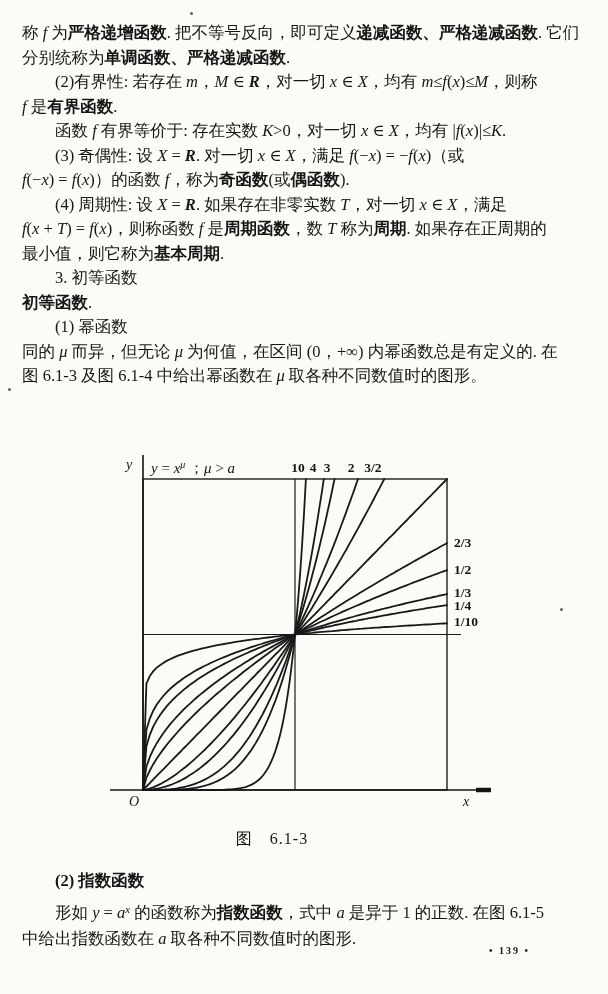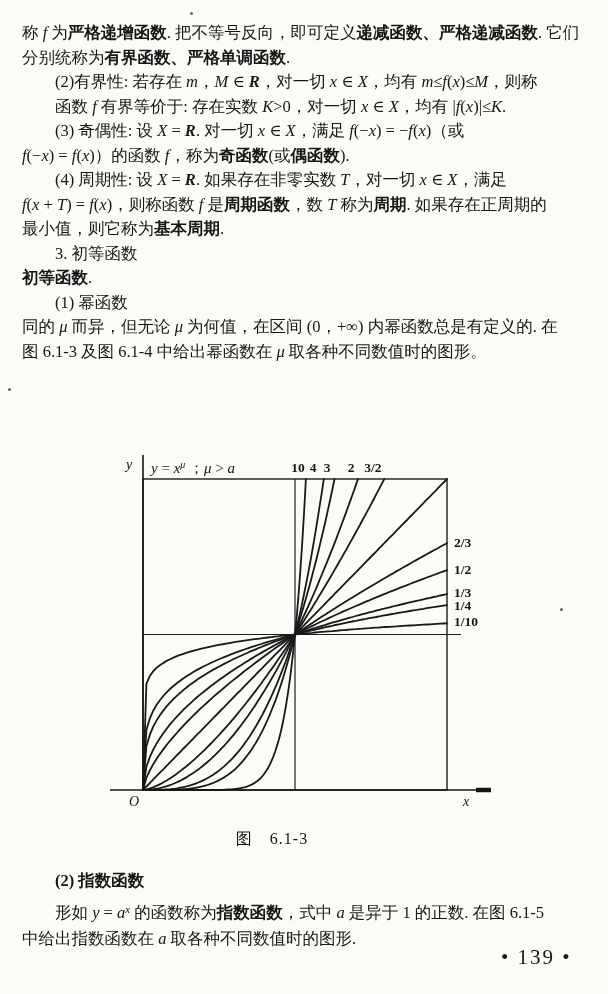--- a/index.html
+++ b/index.html
@@ -23,33 +23,34 @@
   svg .curve { fill:none; stroke:#191919; stroke-width:1.8; stroke-linecap:round; }
   svg .box   { fill:none; stroke:#1d1d1d; stroke-width:1.4; }
   svg .thin  { stroke:#1d1d1d; stroke-width:1.2; }
   svg .axis  { stroke:#141414; stroke-width:1.6; }
   svg .arrow { stroke:#141414; stroke-width:4.5; }
   svg .lbl   { font-size:13.5px; font-weight:bold; }
   svg .axlbl { font-size:14px; font-style:italic; font-weight:normal; }
   svg .ftitle{ font-size:15px; font-weight:normal; }
   .caption { position:absolute; top:829px; left:0; width:544px; text-align:center;
              font-size:16px; letter-spacing:1px; }
-  .pagenum { position:absolute; top:945px; left:501px; font-size:21px;
-             font-weight:normal; letter-spacing:2px; }
+  .pagenum { position:absolute; top:945px; left:489px; font-size:10px;
+             font-weight:bold; letter-spacing:2px; }
   .speck { position:absolute; width:3px; height:3px; background:#3a3a3a; border-radius:50%; opacity:.8; }
 </style>
 </head>
 <body>
 
 <div class="page">
 
   <div id="block1" class="tblock">
       <div class="line"><span>称 </span><span class="it">f</span><span> 为</span><span class="bb">严格递增函数</span><span>. 把不等号反向，即可定义</span><span class="bb">递减函数、严格递减函数</span><span>. 它们</span></div>
-      <div class="line"><span>分别统称为</span><span class="bb">有界函数、严格单调函数</span><span>.</span></div>
+      <div class="line"><span>分别统称为</span><span class="bb">单调函数、严格递减函数</span><span>.</span></div>
       <div class="line indent"><span>(2)有界性: 若存在 </span><span class="it">m</span><span>，</span><span class="it">M</span><span> ∈ </span><span class="bb it">R</span><span>，对一切 </span><span class="it">x</span><span> ∈ </span><span class="it">X</span><span>，均有 </span><span class="it">m</span><span>≤</span><span class="it">f</span><span>(</span><span class="it">x</span><span>)≤</span><span class="it">M</span><span>，则称</span></div>
+      <div class="line"><span class="it">f</span><span> 是</span><span class="bb">有界函数</span><span>.</span></div>
       <div class="line indent"><span>函数 </span><span class="it">f</span><span> 有界等价于: 存在实数 </span><span class="it">K</span><span>&gt;0，对一切 </span><span class="it">x</span><span> ∈ </span><span class="it">X</span><span>，均有 |</span><span class="it">f</span><span>(</span><span class="it">x</span><span>)|≤</span><span class="it">K</span><span>.</span></div>
       <div class="line indent"><span>(3) 奇偶性: 设 </span><span class="it">X</span><span> = </span><span class="bb it">R</span><span>. 对一切 </span><span class="it">x</span><span> ∈ </span><span class="it">X</span><span>，满足 </span><span class="it">f</span><span>(−</span><span class="it">x</span><span>) = −</span><span class="it">f</span><span>(</span><span class="it">x</span><span>)（或</span></div>
       <div class="line"><span class="it">f</span><span>(−</span><span class="it">x</span><span>) = </span><span class="it">f</span><span>(</span><span class="it">x</span><span>)）的函数 </span><span class="it">f</span><span>，称为</span><span class="bb">奇函数</span><span>(或</span><span class="bb">偶函数</span><span>).</span></div>
       <div class="line indent"><span>(4) 周期性: 设 </span><span class="it">X</span><span> = </span><span class="bb it">R</span><span>. 如果存在非零实数 </span><span class="it">T</span><span>，对一切 </span><span class="it">x</span><span> ∈ </span><span class="it">X</span><span>，满足</span></div>
       <div class="line"><span class="it">f</span><span>(</span><span class="it">x</span><span> + </span><span class="it">T</span><span>) = </span><span class="it">f</span><span>(</span><span class="it">x</span><span>)，则称函数 </span><span class="it">f</span><span> 是</span><span class="bb">周期函数</span><span>，数 </span><span class="it">T</span><span> 称为</span><span class="bb">周期</span><span>. 如果存在正周期的</span></div>
       <div class="line"><span>最小值，则它称为</span><span class="bb">基本周期</span><span>.</span></div>
       <div class="line indent"><span>3. 初等函数</span></div>
       <div class="line"><span class="bb">初等函数</span><span>.</span></div>
       <div class="line indent"><span>(1) 幂函数</span></div>
       <div class="line"><span>同的 </span><span class="it">μ</span><span> 而异，但无论 </span><span class="it">μ</span><span> 为何值，在区间 (0，+∞) 内幂函数总是有定义的. 在</span></div>

